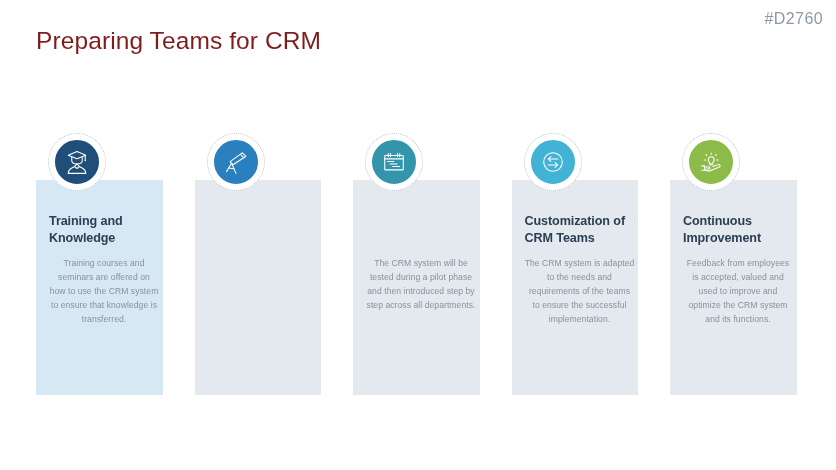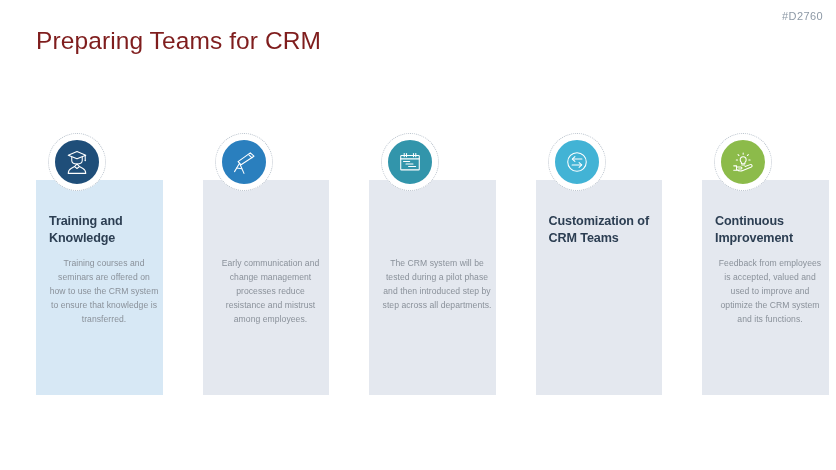--- a/index.html
+++ b/index.html
@@ -18,21 +18,21 @@
     position: absolute;
     left: 0; top: 0;
     width: 836px;
     height: 470px;
     background: #ffffff;
   }
   #slide-code {
     position: absolute;
     right: 13px;
     top: 10px;
-    font-size: 11px;
+    font-size: 16px;
     color: #8d99a6;
     letter-spacing: 0.4px;
     font-family: "Liberation Sans", sans-serif;
   }
   #page-title {
     position: absolute;
     left: 36px;
     top: 27px;
     font-size: 24.5px;
     color: #7f1d1d;
@@ -40,21 +40,21 @@
     letter-spacing: 0.1px;
     white-space: nowrap;
   }
   #cards {
     position: absolute;
     left: 36px;
     top: 133px;
     width: 772px;
     height: 262px;
     display: flex;
-    gap: 40px;
+    gap: 32px;
   }
   .card {
     position: relative;
     width: 126.5px;
     height: 262px;
     flex: 0 0 126.5px;
   }
   .card-body {
     position: absolute;
     left: 0;
@@ -161,21 +161,20 @@
         <div class="icon-circle" style="background:#2a7fbe">
           <svg width="28" height="28" viewBox="0 0 32 32" fill="none" stroke="#ffffff" stroke-width="1.2" stroke-linecap="round" stroke-linejoin="round">
             <path d="M23.2 5.6 L27.4 9.4 L12.6 19.2 L9.2 15.6 Z"></path>
             <path d="M10.9 17.4 L16 29"></path>
             <path d="M10.9 17.4 L5.2 27"></path>
             <path d="M7.6 22.8 L13.5 23.6"></path>
             <path d="M21.6 7.8 L25.2 11.2"></path>
           </svg>
         </div>
       </div>
-      <div class="card-text">Early communication and change management processes reduce resistance and mistrust among employees.</div>
     </div>
 
     <div class="card">
       <div class="card-body"></div>
       <div class="icon-wrap">
         <div class="icon-dots"></div>
         <div class="icon-circle" style="background:#3295ab">
           <svg width="28" height="28" viewBox="0 0 32 32" fill="none" stroke="#ffffff" stroke-width="1.2" stroke-linecap="round" stroke-linejoin="round">
             <rect x="5.4" y="8.6" width="21.2" height="16.4" rx="0.8"></rect>
             <path d="M5.4 12.4 H26.6"></path>
@@ -200,20 +199,21 @@
           <svg width="28" height="28" viewBox="0 0 32 32" fill="none" stroke="#ffffff" stroke-width="1.2" stroke-linecap="round" stroke-linejoin="round">
             <circle cx="16" cy="16" r="10.6"></circle>
             <path d="M21.6 12.6 H10.8"></path>
             <path d="M13.6 9.9 L10.6 12.6 L13.6 15.3"></path>
             <path d="M10.4 19.4 H21.2"></path>
             <path d="M18.4 16.7 L21.4 19.4 L18.4 22.1"></path>
           </svg>
         </div>
       </div>
       <div class="card-title">Customization of CRM Teams</div>
+      <div class="card-text">The CRM system is adapted to the needs and requirements of the teams to ensure the successful implementation.</div>
     </div>
 
     <div class="card">
       <div class="card-body"></div>
       <div class="icon-wrap">
         <div class="icon-dots"></div>
         <div class="icon-circle" style="background:#8cbb4a">
           <svg width="28" height="28" viewBox="0 0 32 32" fill="none" stroke="#ffffff" stroke-width="1.2" stroke-linecap="round" stroke-linejoin="round">
             <path d="M19.6 13.6 C19.6 11.6 18.1 10.1 16.2 10.1 C14.3 10.1 12.8 11.6 12.8 13.6 C12.8 14.9 13.5 15.8 14.2 16.6 V18 H18.2 V16.6 C18.9 15.8 19.6 14.9 19.6 13.6 Z"></path>
             <path d="M14.6 19.4 H17.8"></path>

